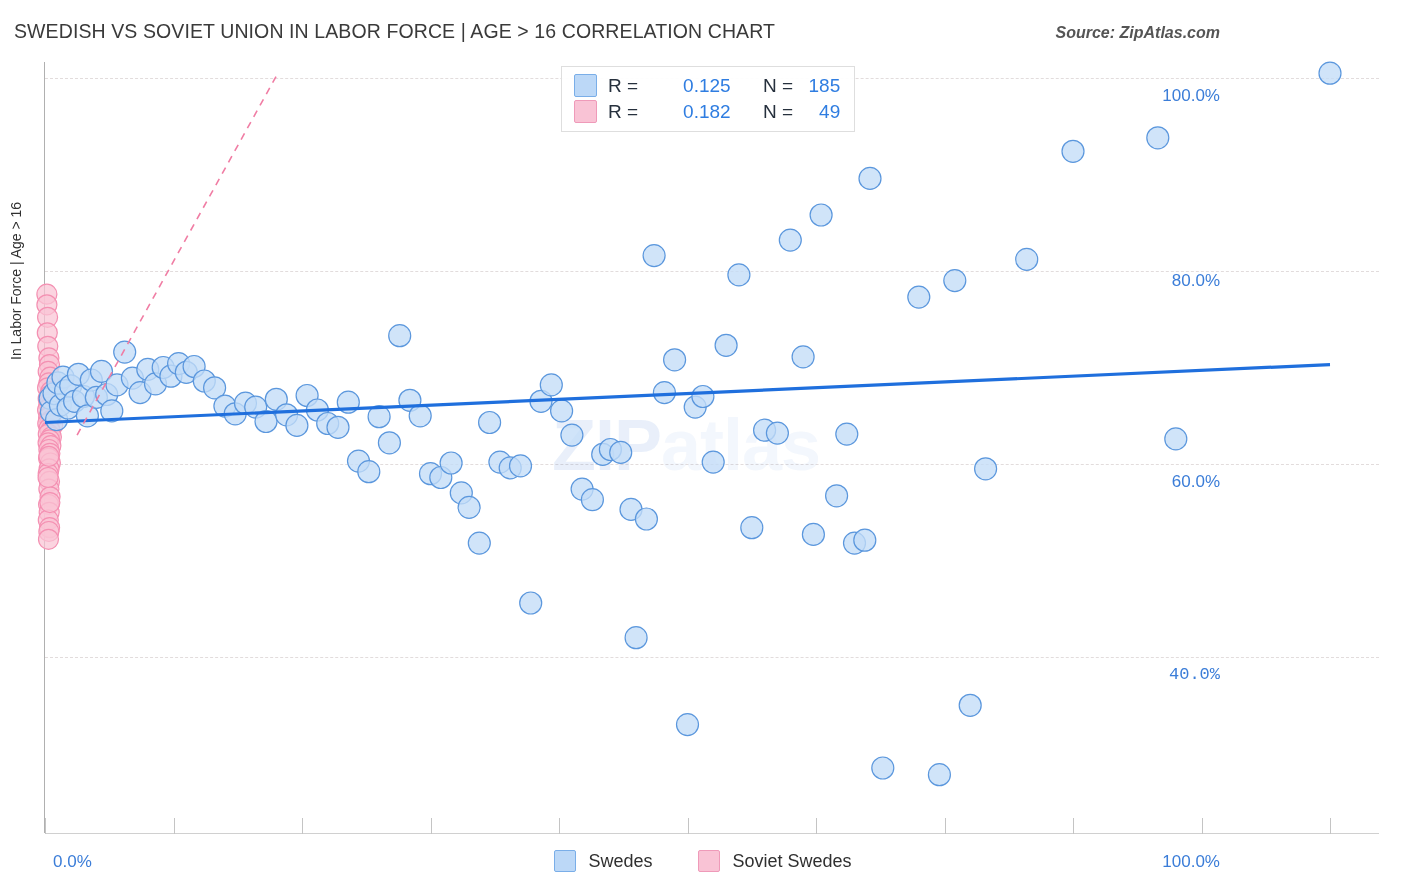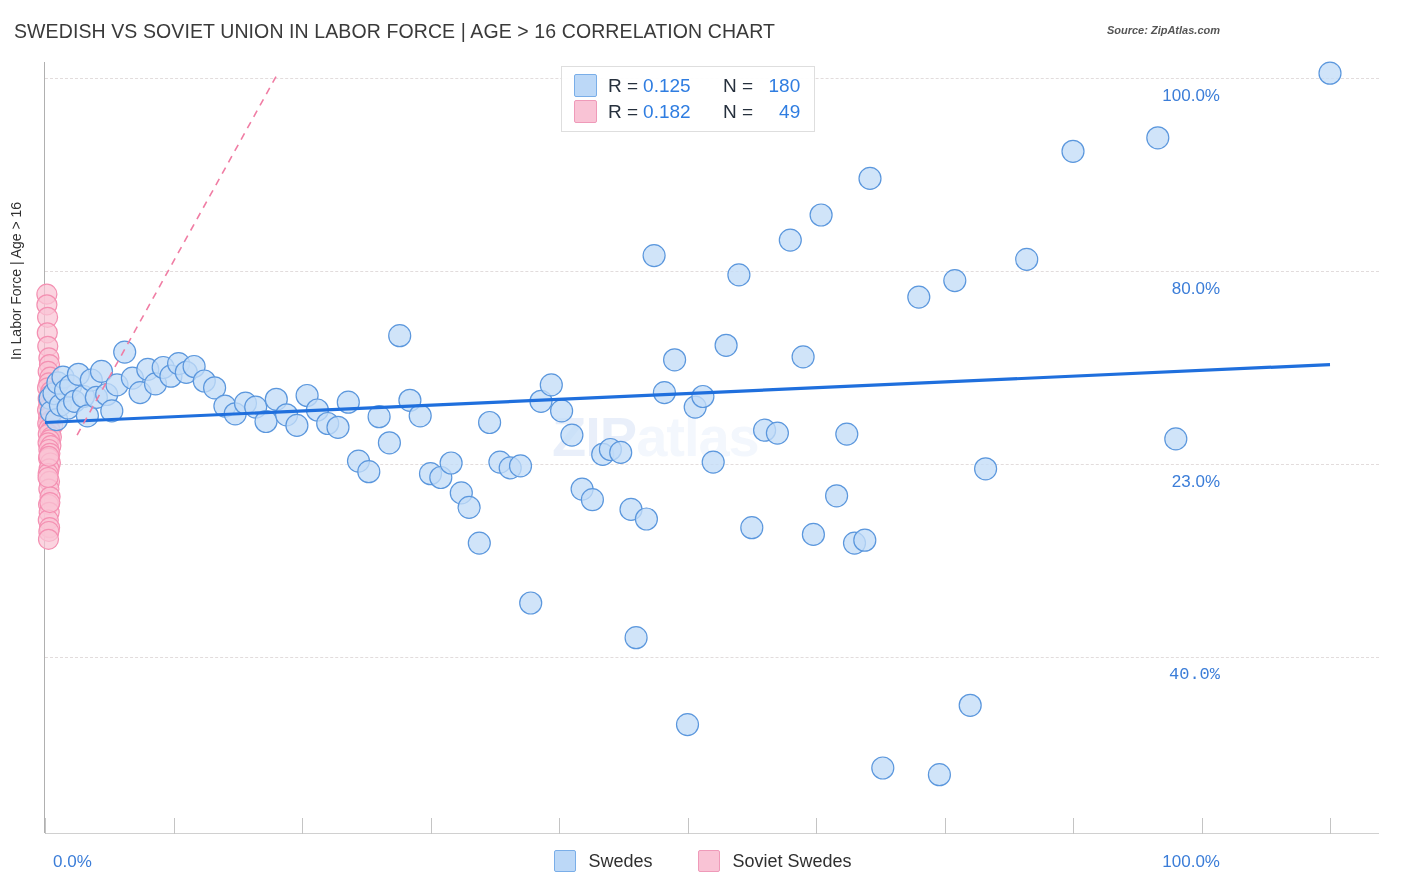--- a/index.html
+++ b/index.html
@@ -28,21 +28,21 @@
     font-size: 19.5px;
     letter-spacing: 0.1px;
     color: #3a3a3a;
     font-weight: 400;
     white-space: nowrap;
   }
   .source-note {
     position: absolute;
     right: 14px;
     top: 24px;
-    font-size: 11px;
+    font-size: 16px;
     font-style: italic;
     font-weight: bold;
     color: #555555;
     white-space: nowrap;
   }
   .axis-left {
     position: absolute;
     left: 44px;
     top: 62px;
     width: 1px;
@@ -101,21 +101,21 @@
     transform-origin: left top;
     transform: rotate(-90deg) translate(-100%, 0);
     white-space: nowrap;
   }
 
   
   .watermark {
     position: absolute;
     left: 552px;
     top: 404px;
-    font-size: 56px;
+    font-size: 72px;
     font-weight: bold;
     letter-spacing: -1px;
     color: #2f6fd0;
     opacity: 0.10;
     pointer-events: none;
     user-select: none;
     white-space: nowrap;
   }
   .watermark .wm-light { opacity: 0.55; }
 
@@ -178,20 +178,21 @@
     margin-right: 11px;
     flex: none;
   }
   .swatch.blue { background: #bcd8f7; border: 1px solid #7aaee8; }
   .swatch.pink { background: #f9c3d5; border: 1px solid #ef9ab9; }
   .stat-r-label { margin-right: 5px; }
   .stat-r-value {
     color: #2f7de1;
     min-width: 62px;
     display: inline-block;
+    margin-left: 40px;
   }
   .stat-n-label { margin-left: 18px; margin-right: 5px; }
   .stat-n-value {
     color: #2f7de1;
     min-width: 42px;
     display: inline-block;
     text-align: right;
   }
 
   
@@ -239,22 +240,22 @@
       <div class="tick-mark" style="left: 559px;"></div>
       <div class="tick-mark" style="left: 687.5px;"></div>
       <div class="tick-mark" style="left: 816px;"></div>
       <div class="tick-mark" style="left: 944.5px;"></div>
       <div class="tick-mark" style="left: 1073px;"></div>
       <div class="tick-mark" style="left: 1201.5px;"></div>
       <div class="tick-mark" style="left: 1330px;"></div>
     </div>
   <div id="ylabels">
       <div class="ylabel-right" style="top: 86px;">100.0%</div>
-      <div class="ylabel-right" style="top: 279px;">80.0%</div>
-      <div class="ylabel-right" style="top: 472px;">23.0%</div>
+      <div class="ylabel-right" style="top: 271px;">80.0%</div>
+      <div class="ylabel-right" style="top: 472px;">60.0%</div>
       <div class="ylabel-right" style="top: 665px; font-family: Liberation Mono, monospace;">40.0%</div>
     </div>
 
   <div class="y-axis-title">In Labor Force | Age &gt; 16</div>
 
   <div class="watermark"><span>ZIP</span><span class="wm-light">atlas</span></div>
 
   <svg class="scatter" viewBox="0 0 1406 892" preserveAspectRatio="none">
     <g id="series-soviet">
         <circle cx="46.9" cy="294.2" r="10" class="pt-pink"></circle>
@@ -424,21 +425,21 @@
 
   <div class="xlabel left">0.0%</div>
   <div class="xlabel right">100.0%</div>
 
   <div class="stats-box">
     <div class="stats-row">
       <span class="swatch blue"></span>
       <span class="stat-r-label">R =</span>
       <span class="stat-r-value">0.125</span>
       <span class="stat-n-label">N =</span>
-      <span class="stat-n-value">180</span>
+      <span class="stat-n-value">185</span>
     </div>
     <div class="stats-row">
       <span class="swatch pink"></span>
       <span class="stat-r-label">R =</span>
       <span class="stat-r-value">0.182</span>
       <span class="stat-n-label">N =</span>
       <span class="stat-n-value">49</span>
     </div>
   </div>
 

